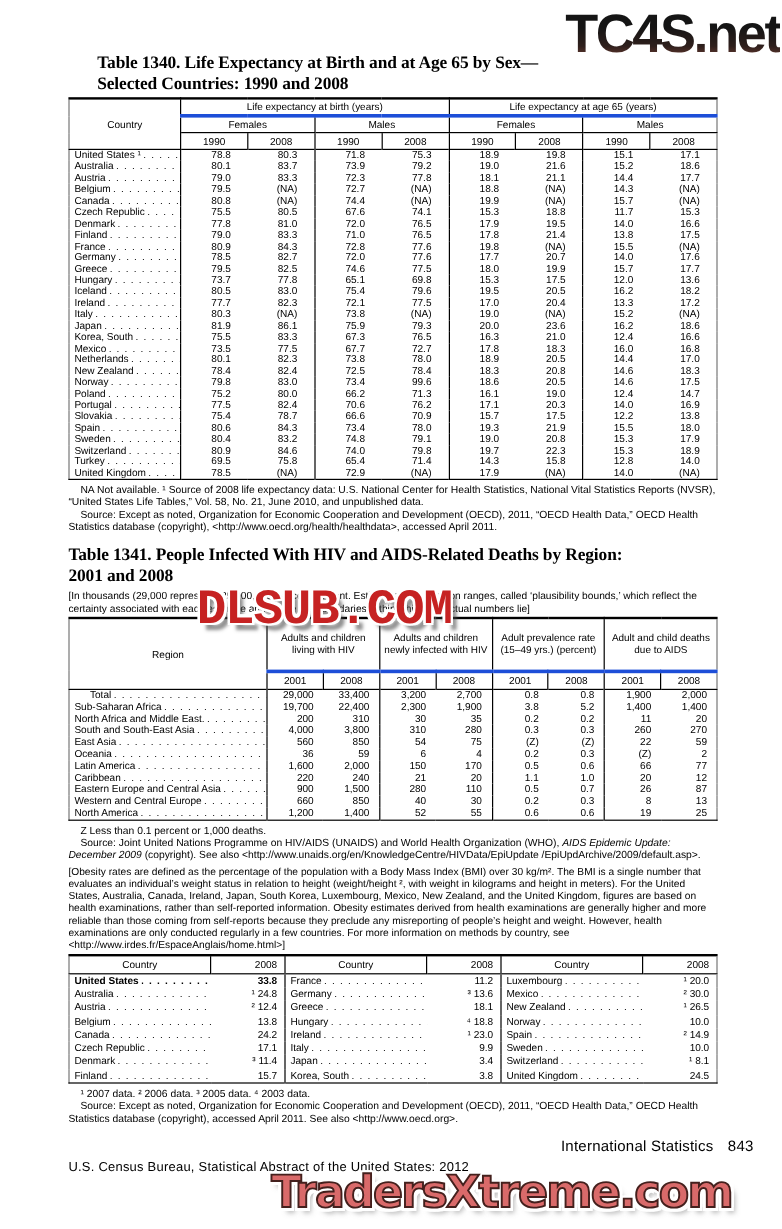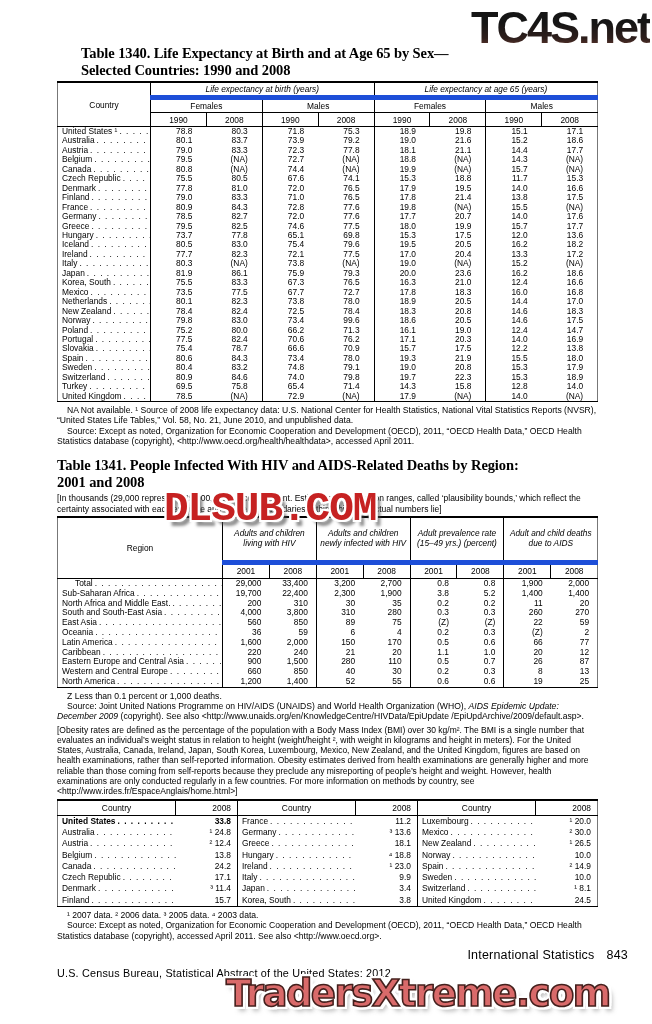--- a/index.html
+++ b/index.html
@@ -10,21 +10,21 @@
              letter-spacing:-0.1px;margin:0;}
   #title1340{margin-top:45px;margin-left:24px;}
   #title1341{margin-top:11px;}
   #title1342{margin-top:12px;}
   .note{font-size:8.5px;line-height:10.3px;margin:3px 0 2px;}
   table{border-collapse:collapse;table-layout:fixed;width:540px;
         border-top:2px solid #000;border-bottom:1.8px solid #000;
         border-left:0.8px solid #777;border-right:0.8px solid #777;}
   th,td{padding:0;font-weight:normal;font-size:8.4px;overflow:hidden;white-space:nowrap;}
   thead th{text-align:center;}
-  .hg{font-size:8.3px;line-height:10px;border-bottom:5px solid #1d4ed8;height:12px;font-style:italic;}
+  .hg{font-size:8.3px;line-height:10px;border-bottom:3px solid #1d4ed8;height:12px;}
   .hs{border-bottom:1px solid #000;height:12px;}
   .hy{height:13px;}
   .hc{border-right:1px solid #000;}
   .gl{border-left:1px solid #000;}
   .yl{border-left:1px solid #000;}
   tbody{border-top:1.6px solid #000;}
   tbody td{line-height:9.45px;}
   #t1341 tbody td{line-height:9.8px;}
   #t1342 tbody td{line-height:11.3px;}
   td.c{text-align:left;}
@@ -715,21 +715,21 @@
 
         <tr>
           <td class="c">
             <span class="cw">
               <span>East Asia</span>
               <span class="leader"></span>
             </span>
           </td>
           <td class="n gl">560</td>
           <td class="n">850</td>
-          <td class="n gl">89</td>
+          <td class="n gl">54</td>
           <td class="n">75</td>
           <td class="n gl">(Z)</td>
           <td class="n">(Z)</td>
           <td class="n gl">22</td>
           <td class="n">59</td>
         </tr>
 
         <tr>
           <td class="c">
             <span class="cw">

